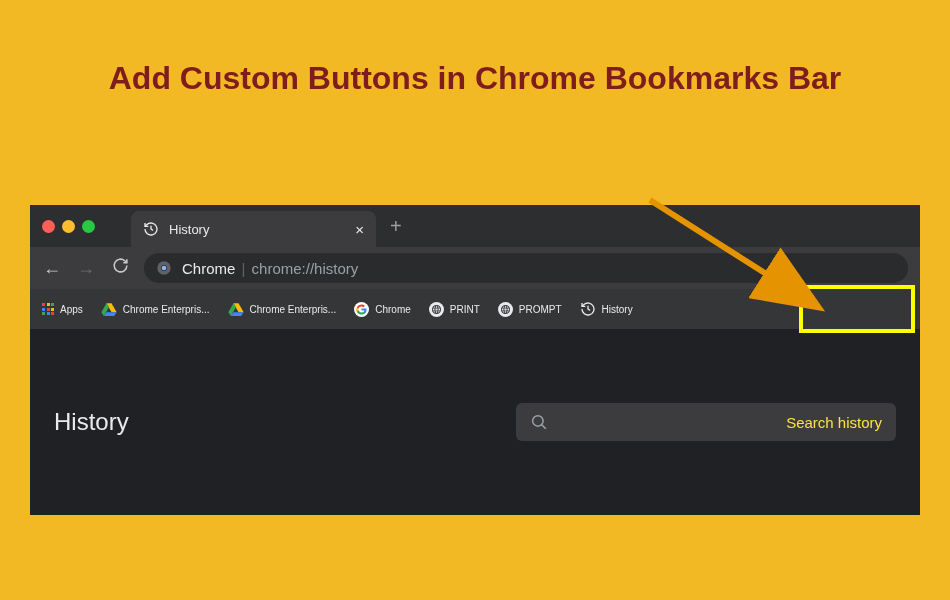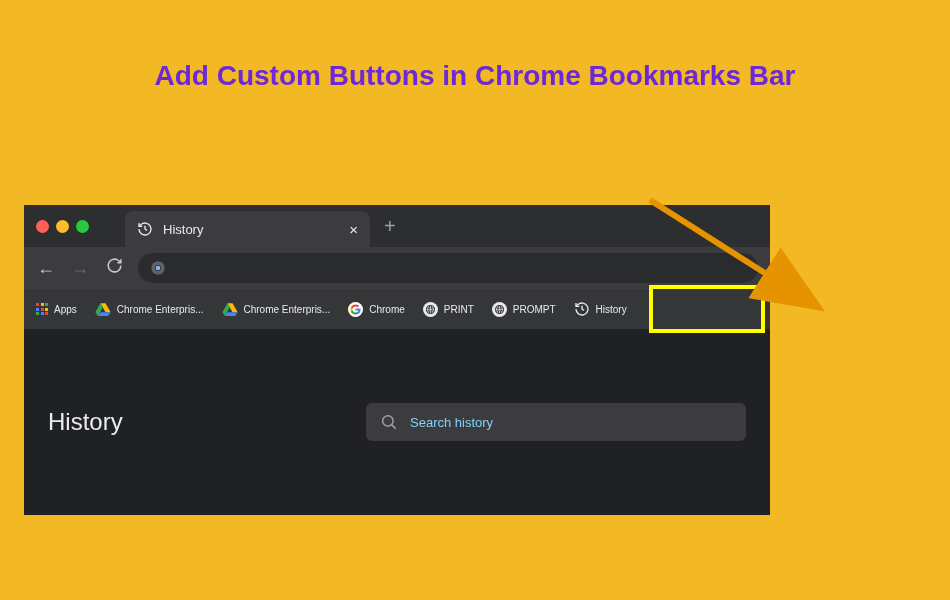--- a/index.html
+++ b/index.html
@@ -7,29 +7,29 @@
       width: 950px;
       height: 600px;
       background: #f2b924;
       font-family: -apple-system, BlinkMacSystemFont, 'Segoe UI', Arial, sans-serif;
       overflow: hidden;
       position: relative;
     }
     .page-title {
       text-align: center;
       padding-top: 60px;
-      font-size: 28px;
+      font-size: 32px;
       font-weight: 700;
-      color: #6d28d9;
+      color: #7f1d1d;
     }
     .browser-window {
       position: absolute;
-      left: 24px;
+      left: 30px;
       top: 205px;
-      width: 746px;
+      width: 890px;
       height: 310px;
       background: #202124;
       overflow: hidden;
     }
     
     .tab-bar {
       height: 42px;
       background: #2d2e30;
       display: flex;
       align-items: center;
@@ -198,22 +198,23 @@
     }
     .search-box {
       width: 380px;
       height: 38px;
       background: #3c3c3e;
       border-radius: 6px;
       display: flex;
       align-items: center;
       padding: 0 14px;
       gap: 12px;
-      color: #7dd3fc;
-      font-size: 13px;
+      color: #fde047;
+      font-size: 15px;
+      justify-content: space-between;
     }
     
     .arrow-svg {
       position: absolute;
       left: 620px;
       top: 180px;
       pointer-events: none;
     }
     
     .history-icon-svg {
@@ -258,20 +259,21 @@
         <path d="M21 12a9 9 0 1 1-3-6.7L21 8"></path>
         <polyline points="21 3 21 8 16 8"></polyline>
       </svg>
     </span>
     <div class="address-bar">
       <svg class="chrome-icon-svg" viewBox="0 0 24 24">
         <circle cx="12" cy="12" r="10" fill="#5f6368"></circle>
         <circle cx="12" cy="12" r="4.5" fill="#2a2b2d"></circle>
         <circle cx="12" cy="12" r="3.5" fill="#8ab4f8"></circle>
       </svg>
+      <span><span class="addr-scheme">Chrome</span><span class="addr-divider"> | </span><span class="addr-url">chrome://history</span></span>
     </div>
   </div>
 
   <div class="bookmarks-bar">
     <div class="bookmark-item">
       <div class="apps-icon">
           <span></span>
           <span></span>
           <span></span>
           <span></span>

